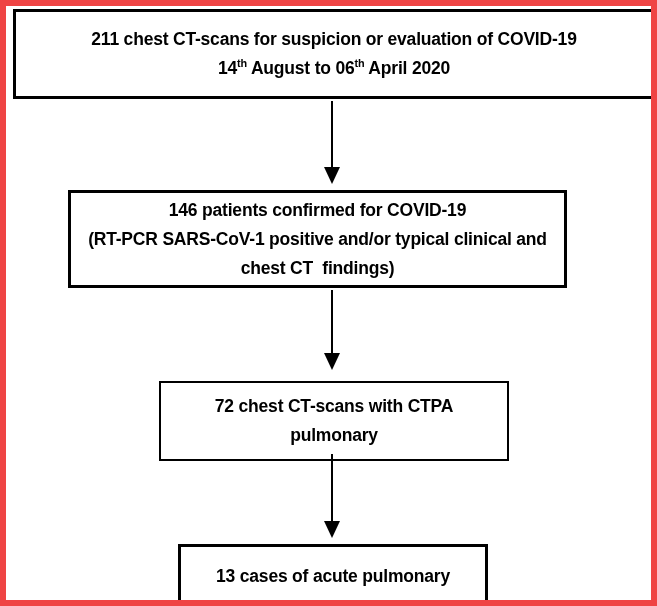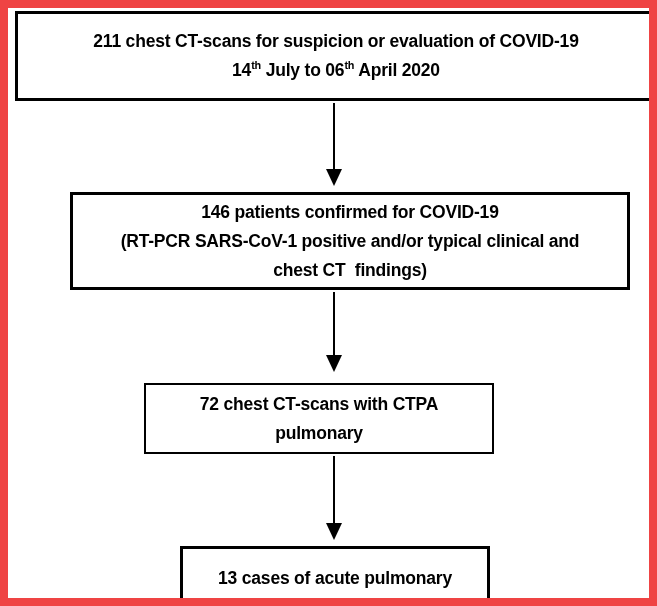--- a/index.html
+++ b/index.html
@@ -6,21 +6,21 @@
     margin: 0;
     padding: 0;
     background: #ffffff;
   }
   .figure {
     position: relative;
     width: 657px;
     height: 606px;
     box-sizing: border-box;
     background: #ffffff;
-    border: 8px solid #ef4444;
+    border: 6px solid #ef4444;
     font-family: "Liberation Sans", sans-serif;
     color: #000000;
     overflow: hidden;
     text-decoration: underline;
   }
   .node {
     position: absolute;
     box-sizing: border-box;
     border: 3px solid #000000;
     background: #ffffff;
@@ -37,22 +37,22 @@
     letter-spacing: -0.2px;
     white-space: pre;
   }
   .node .line sup {
     font-size: 0.62em;
     line-height: 0;
     vertical-align: super;
     font-weight: 700;
   }
   .node1 { left: 7px;   top: 3px;   width: 642px; height: 90px; }
-  .node2 { left: 62px;  top: 184px; width: 560px; height: 98px; }
-  .node3 { left: 136px; top: 375px; width: 350px; height: 71px; border-width: 2px; }
+  .node2 { left: 62px;  top: 184px; width: 499px; height: 98px; }
+  .node3 { left: 153px; top: 375px; width: 350px; height: 80px; border-width: 2px; }
   .node4 { left: 172px; top: 538px; width: 310px; height: 65px; }
 
   .arrow {
     position: absolute;
     left: 318px;
     width: 16px;
     display: flex;
     flex-direction: column;
     align-items: center;
   }
@@ -74,21 +74,21 @@
   .arrow3 { top: 448px; }
   .arrow3 .shaft { height: 67px; }
 </style>
 </head>
 <body>
 
 <div class="figure">
 
   <div class="node node1">
     <div class="line">211 chest CT-scans for suspicion or evaluation of COVID-19</div>
-    <div class="line"><span>14</span><sup>th</sup><span> July to 06</span><sup>th</sup><span> April 2020</span></div>
+    <div class="line"><span>14</span><sup>th</sup><span> August to 06</span><sup>th</sup><span> April 2020</span></div>
   </div>
 
   <div class="arrow arrow1">
     <div class="shaft"></div>
     <div class="head"></div>
   </div>
 
   <div class="node node2">
     <div class="line">146 patients confirmed for COVID-19</div>
     <div class="line">(RT-PCR SARS-CoV-1 positive and/or typical clinical and</div>

